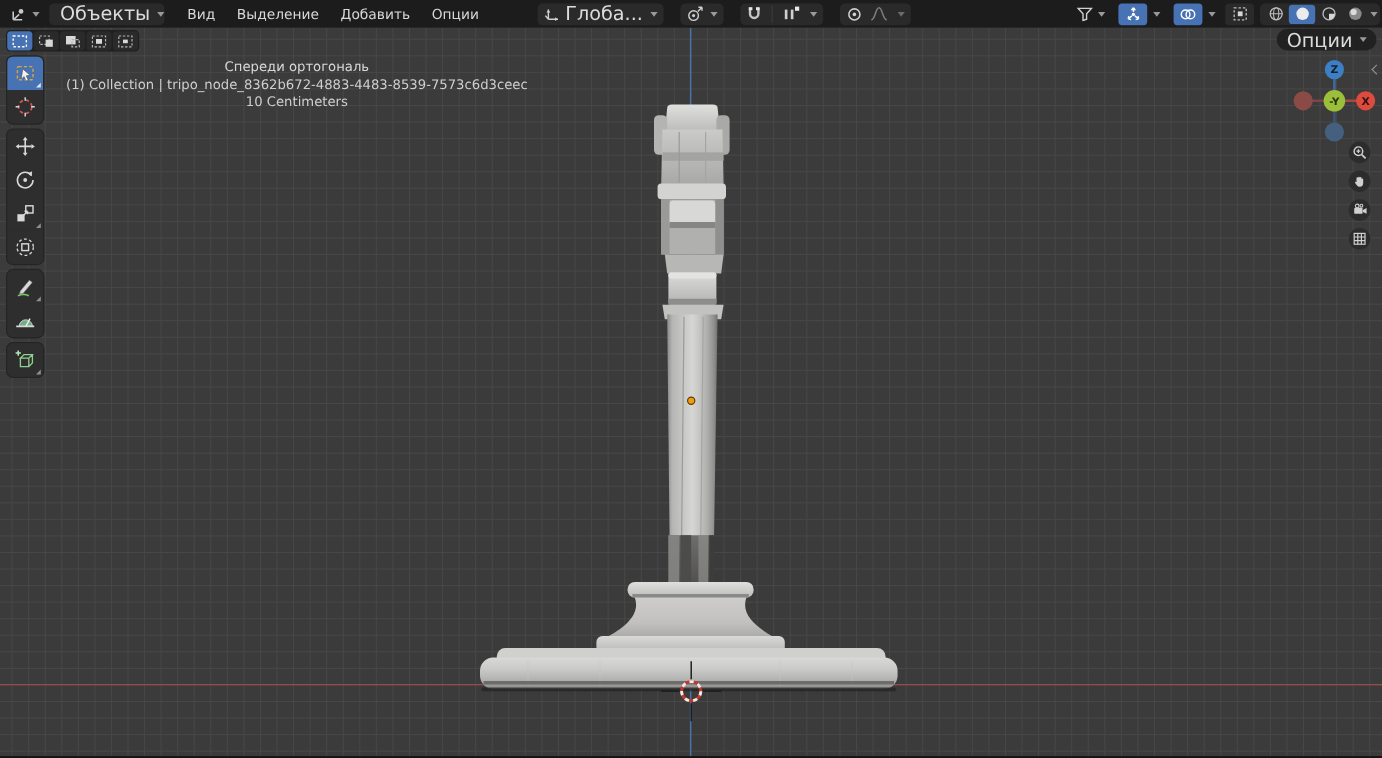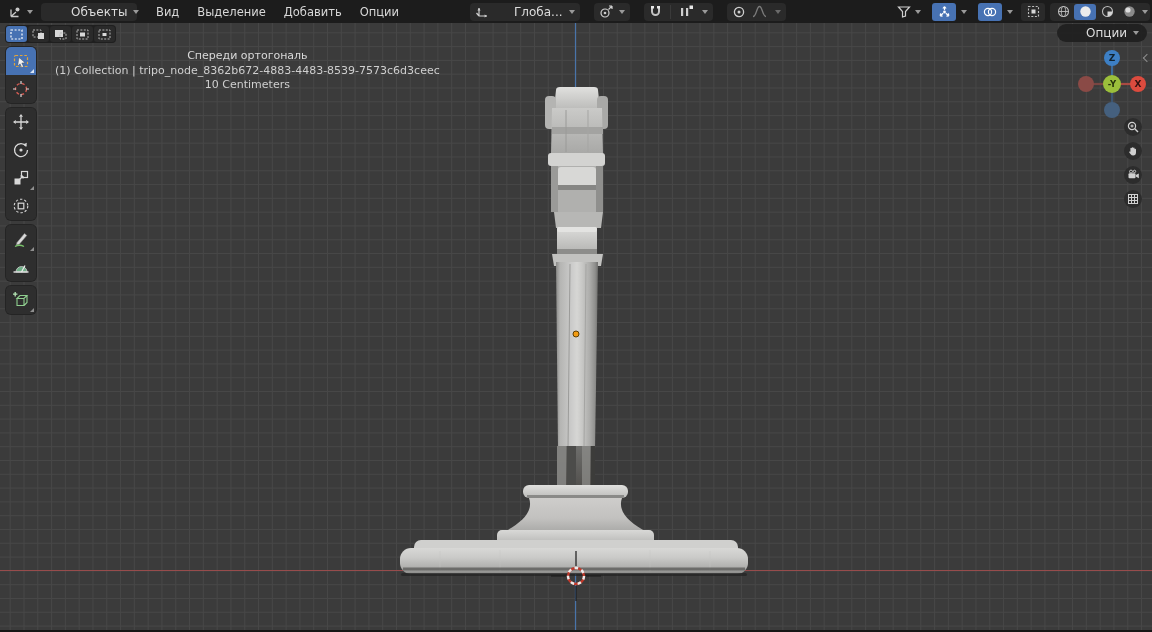--- a/index.html
+++ b/index.html
@@ -10,35 +10,35 @@
     -webkit-font-smoothing:antialiased;
     user-select:none;
   }
   
   .header{
     position:absolute;top:0;left:0;right:0;height:23px;
     background:#1c1c1c;display:flex;align-items:center;z-index:30;
   }
   .hgroup{display:flex;align-items:center;height:23px;}
   .hgroup.left{padding-left:4px;}
-  .hgroup.center{position:absolute;left:470px;top:0;gap:14px;}
+  .hgroup.center{position:absolute;left:448px;top:0;gap:14px;}
   .hgroup.right{position:absolute;right:2px;top:0;gap:5px;}
   .pill{
     background:#2a2a2a;border-radius:4px;height:18px;
     display:flex;align-items:center;padding:0 5px;gap:4px;
   }
   .flatbtn{display:flex;align-items:center;gap:2px;height:18px;padding:0 3px;border-radius:3px;}
   .menu-row{display:flex;align-items:center;gap:0;margin-left:10px;}
   .menu-item{
     color:#d8d8d8;font-size:11.5px;padding:0 9px;height:36px;
     display:flex;align-items:center;border-radius:3px;
   }
   .mode-pill{margin-left:5px;width:86px;justify-content:flex-start;}
   .mode-pill .lbl{flex:1;}
-  .lbl{color:#dcdcdc;font-size:12px;white-space:nowrap;margin-left:21px;}
+  .lbl{color:#dcdcdc;font-size:16px;white-space:nowrap;}
   .chev{width:0;height:0;border-left:3.5px solid transparent;border-right:3.5px solid transparent;border-top:4px solid #9a9a9a;margin-left:2px;}
   .sep{width:1px;height:14px;background:#3a3a3a;margin:0 2px;}
   .togglebtn{width:24px;height:18px;border-radius:3px;display:flex;align-items:center;justify-content:center;}
   .togglebtn.on{background:#4772b3;}
   .shade-group{display:flex;align-items:center;background:#2a2a2a;border-radius:4px;height:18px;padding:0 2px;}
   .shade-btn{width:22px;height:16px;display:flex;align-items:center;justify-content:center;border-radius:3px;}
   .shade-btn.on{background:#4772b3;}
   
   .viewport{position:absolute;left:0;top:23px;right:0;bottom:2px;z-index:1;
     background-color:#3b3b3b;

